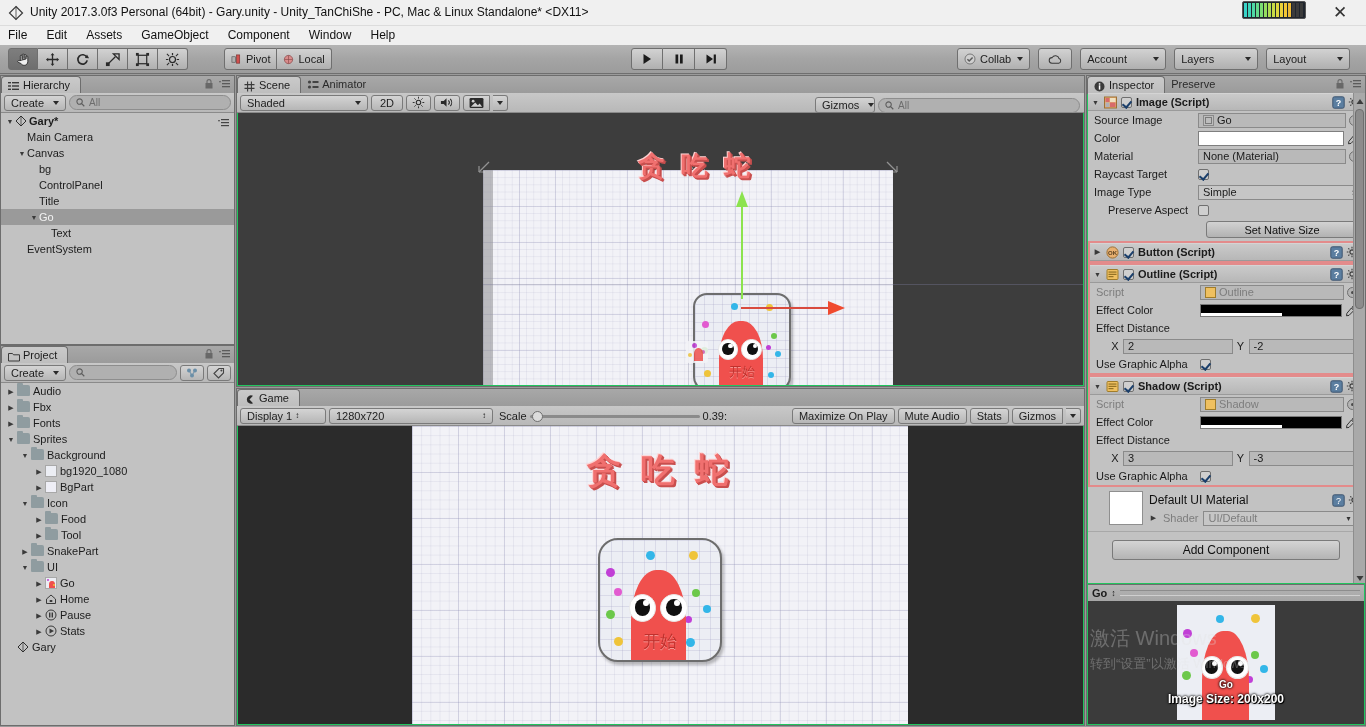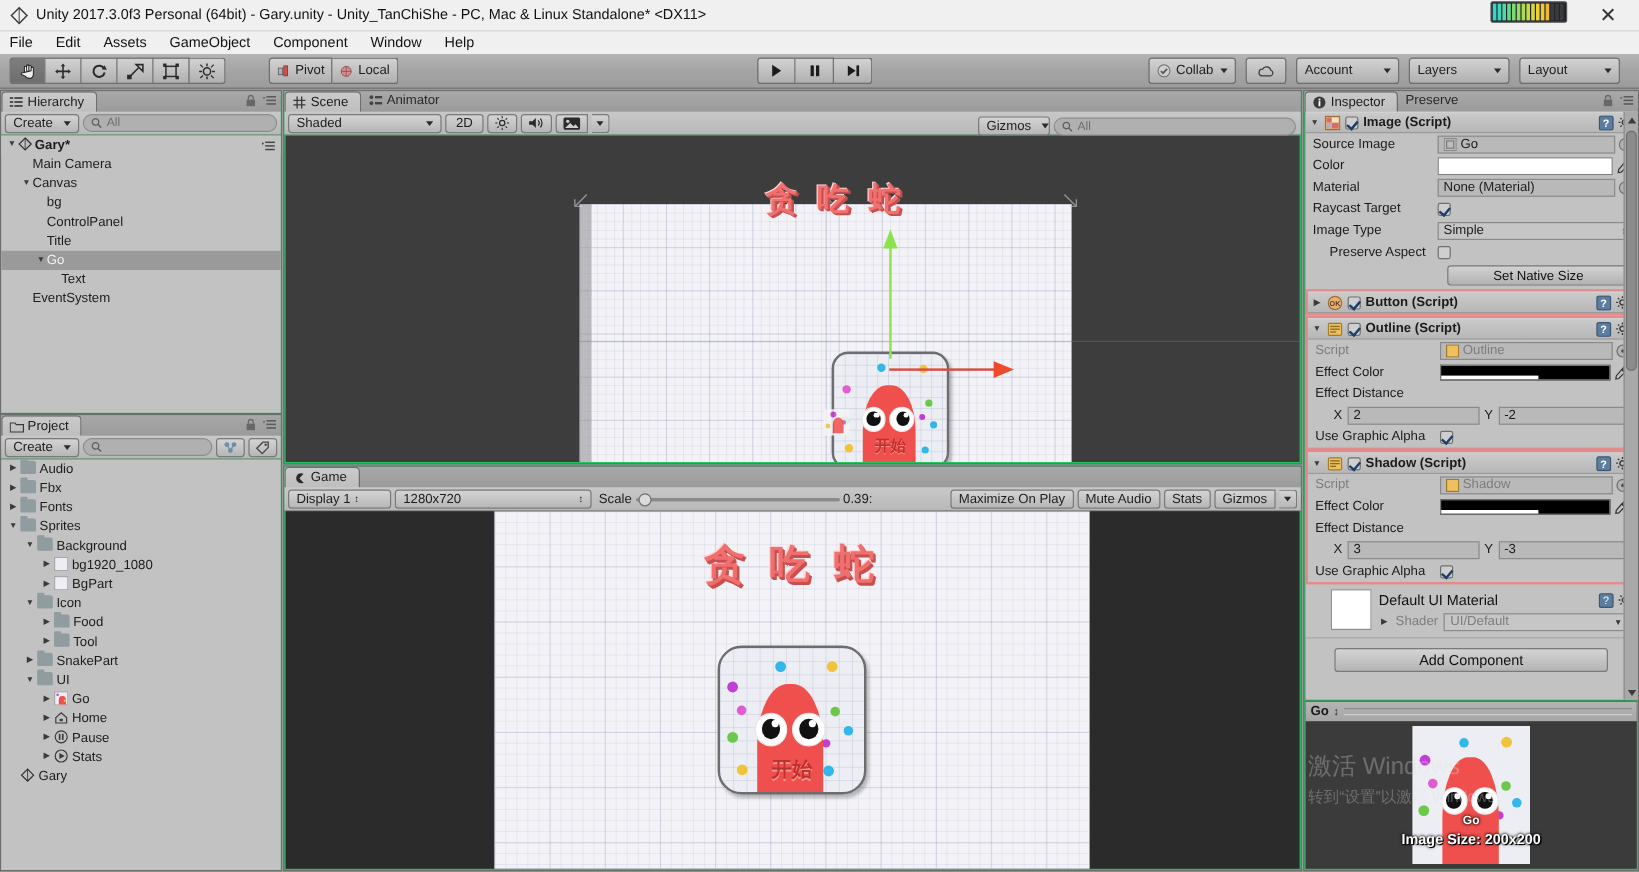--- a/index.html
+++ b/index.html
@@ -152,21 +152,21 @@
   .gobtn{position:absolute;background:#eceef4;border:2px solid #6d6d6d;border-radius:16%;overflow:hidden;box-shadow:2px 3px 3px rgba(0,0,0,.25);}
   .gobtn .grid{position:absolute;inset:0;
     background-image:linear-gradient(to right, rgba(160,160,195,.25) 1px, transparent 1px),
                      linear-gradient(to bottom, rgba(160,160,195,.25) 1px, transparent 1px);
     background-size:9px 9px;}
   .blob{position:absolute;background:#f0504d;border-radius:46% 46% 0 0 / 56% 56% 0 0;}
   .eye{position:absolute;background:#fff;border-radius:50%;border:1px solid #e8e8e8;}
   .pupil{position:absolute;background:#111;border-radius:50%;}
   .pupil:after{content:"";position:absolute;right:8%;top:6%;width:38%;height:38%;background:#fff;border-radius:50%;}
   .dot{position:absolute;border-radius:50%;}
-  .startcn{position:absolute;font-family:"DejaVu Sans",sans-serif;color:#c0302c;font-weight:bold;text-shadow:0 1px 0 rgba(255,255,255,.4);}
+  .startcn{position:absolute;font-family:"DejaVu Sans",sans-serif;color:#c0302c;font-weight:normal;text-shadow:0 1px 0 rgba(255,255,255,.4);}
   .corner{position:absolute;width:12px;height:12px;opacity:.55;}
 </style>
 </head>
 <body>
 
 <div id="titlebar">
   <span class="tb-icon">
     <svg viewBox="0 0 16 16" width="16" height="16">
         <polygon points="8,1.5 14.5,8 8,14.5 1.5,8" fill="none" stroke="#3a3a3a" stroke-width="1.2"></polygon>
         <path d="M8 1.5 L8 14.5" stroke="#3a3a3a" stroke-width="0.8"></path>

